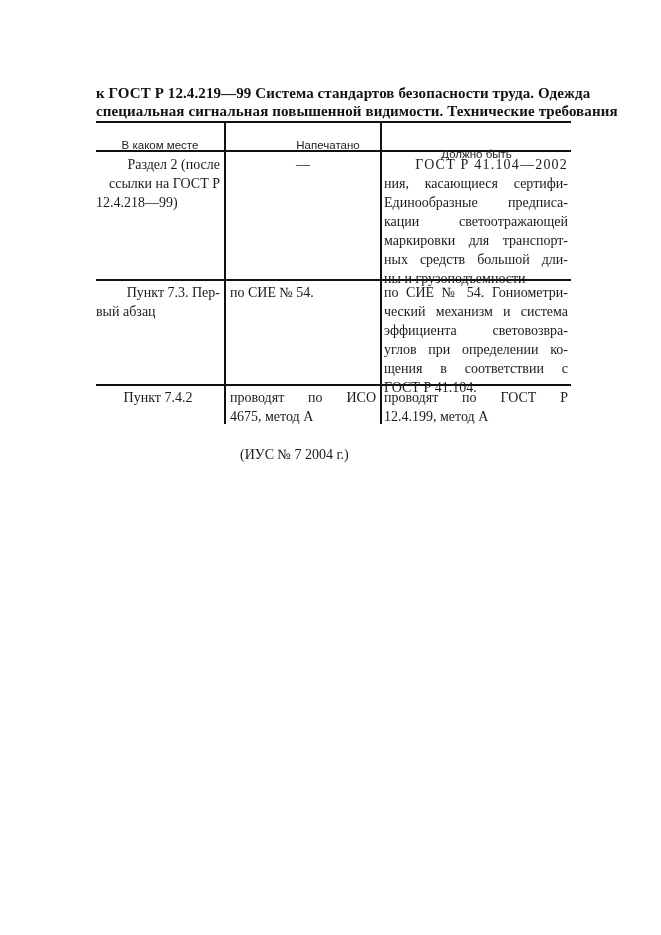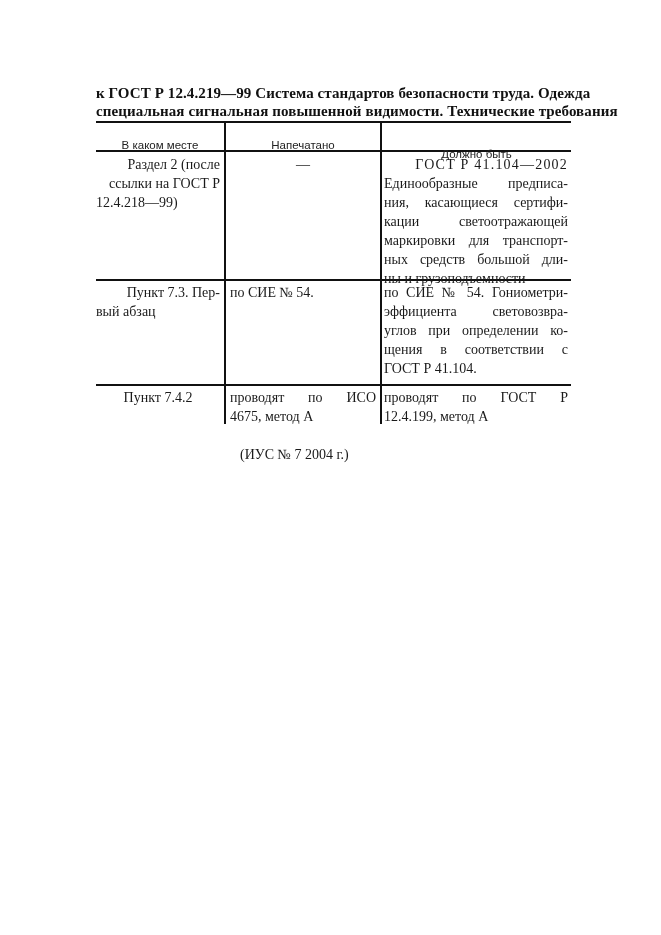--- a/index.html
+++ b/index.html
@@ -66,21 +66,21 @@
       top: 2px;
       height: 44px;
       display: flex;
       align-items: center;
       justify-content: center;
       font-family: "Liberation Sans", sans-serif;
       font-size: 11.5px;
       color: #222;
     }
     .hcell.h1 { left: 0; width: 128px; }
-    .hcell.h2 { left: 130px; width: 154px; }
+    .hcell.h2 { left: 130px; width: 154px; padding-left: 25px; }
     .hcell.h3 { left: 286px; width: 189px; padding-top: 18px; box-sizing: border-box; }
 
     .cell {
       position: absolute;
       font-family: "Liberation Serif", serif;
       font-size: 14px;
       line-height: 19px;
       color: #1a1a1a;
     }
     .cell .ln { display: block; white-space: nowrap; }
@@ -131,37 +131,38 @@
   <div class="cell col1 row1">
     <span class="ln">Раздел 2 (после</span>
     <span class="ln">ссылки на ГОСТ Р</span>
     <span class="ln" style="text-align:left">12.4.218—99)</span>
   </div>
   <div class="cell col2 row1 dash-cell">
     <span class="ln">—</span>
   </div>
   <div class="cell col3 row1 just">
     <span class="ln" style="text-align:right;text-align-last:right;letter-spacing:1.2px">ГОСТ Р 41.104—2002</span>
+    <span class="ln">ния, касающиеся сертифи-</span>
     <span class="ln">Единообразные предписа-</span>
-    <span class="ln">ния, касающиеся сертифи-</span>
     <span class="ln">кации светоотражающей</span>
     <span class="ln">маркировки для транспорт-</span>
     <span class="ln">ных средств большой дли-</span>
     <span class="ln last">ны и грузоподъемности</span>
   </div>
 
   <div class="cell col1 row2">
     <span class="ln">Пункт 7.3. Пер-</span>
     <span class="ln" style="text-align:left">вый абзац</span>
   </div>
   <div class="cell col2 row2">
     <span class="ln">по СИЕ № 54.</span>
   </div>
   <div class="cell col3 row2 just">
     <span class="ln">по СИЕ № 54. Гониометри-</span>
+    <span class="ln">ческий механизм и система</span>
     <span class="ln">эффициента световозвра-</span>
     <span class="ln">углов при определении ко-</span>
     <span class="ln">щения в соответствии с</span>
     <span class="ln last">ГОСТ Р 41.104.</span>
   </div>
 
   <div class="cell col1 row3" style="text-align:center">
     <span class="ln">Пункт 7.4.2</span>
   </div>
   <div class="cell col2 row3 just">

